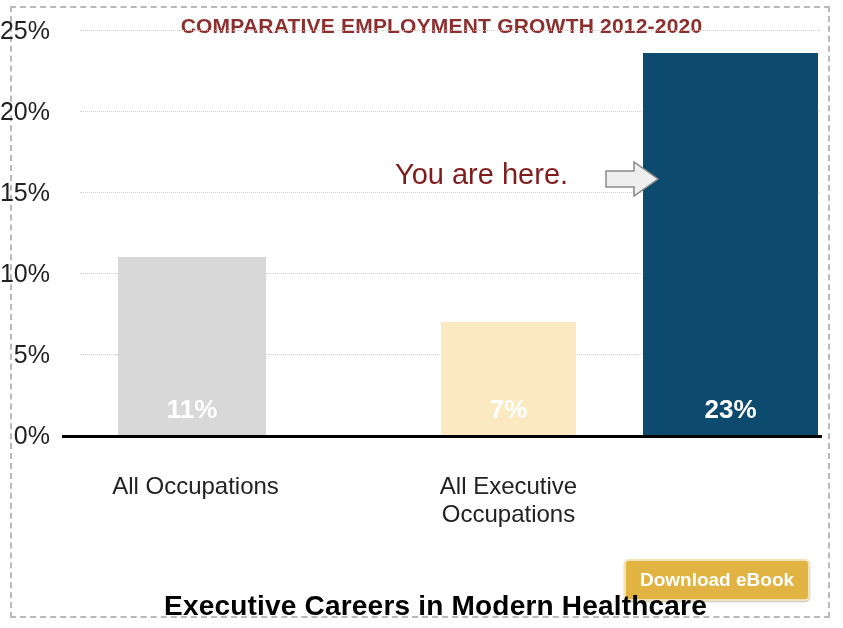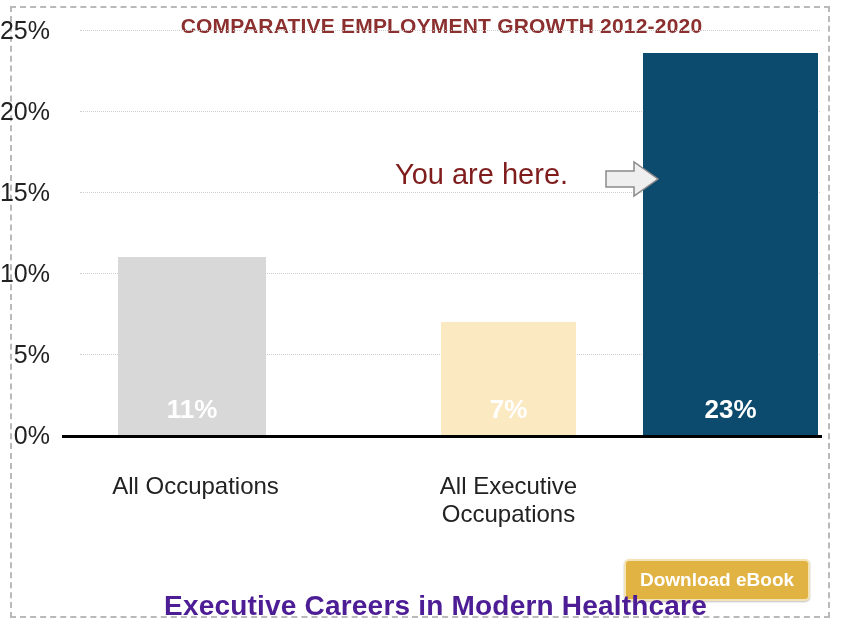--- a/index.html
+++ b/index.html
@@ -144,21 +144,21 @@
   }
   
   #footer-title {
     position: absolute;
     left: 0;
     top: 590px;
     width: 843px;
     text-align: center;
     font-size: 28px;
     font-weight: bold;
-    color: #4c1d95;
+    color: #000000;
     letter-spacing: 0.2px;
     padding-left: 28px;
     box-sizing: border-box;
   }
 </style>
 </head>
 <body>
 
 <div id="page">
 

